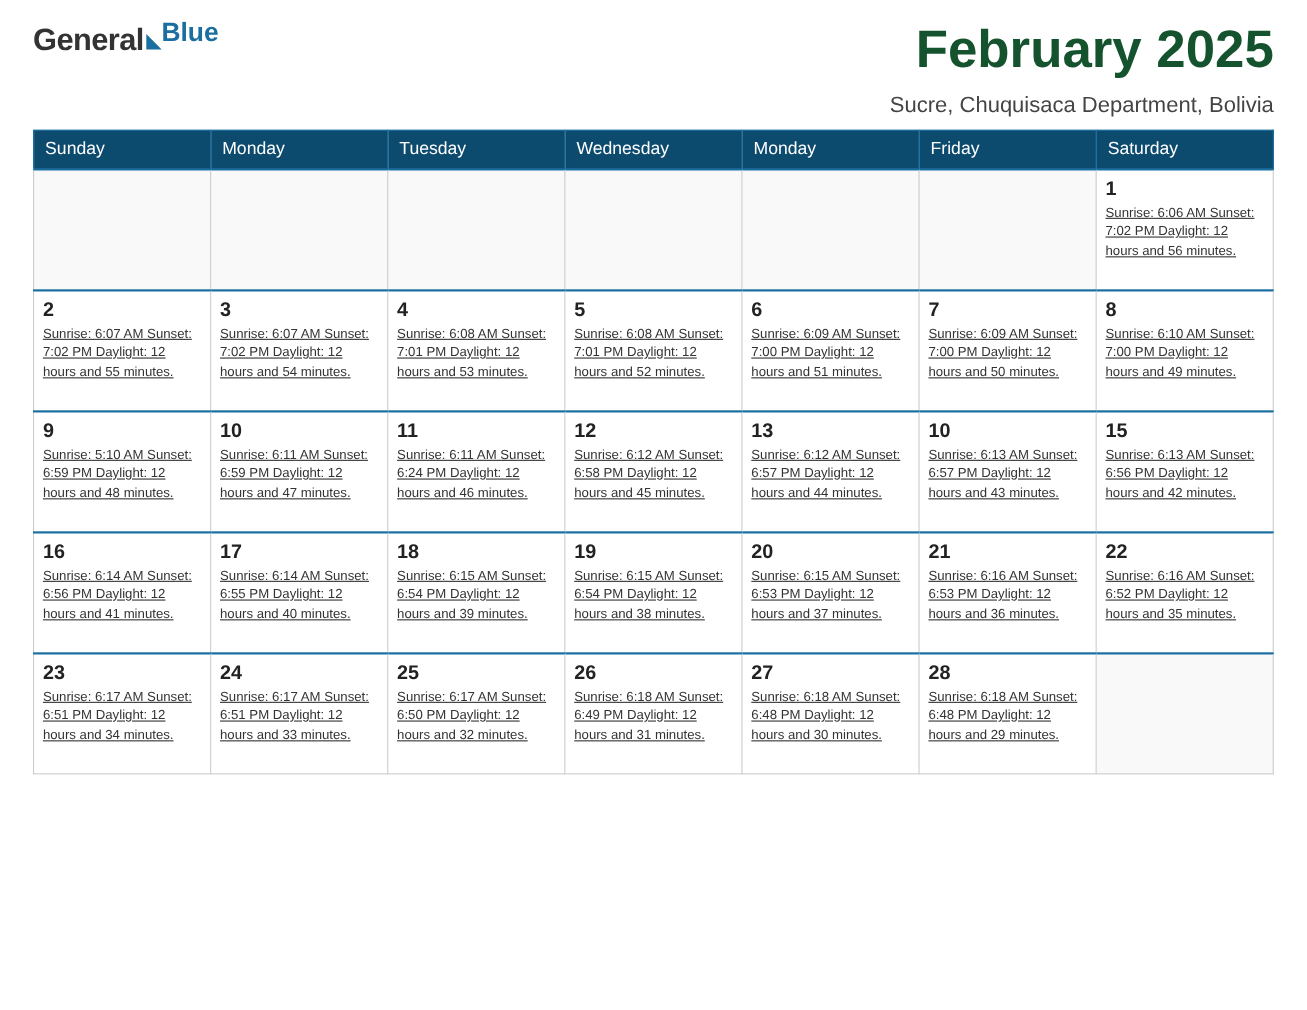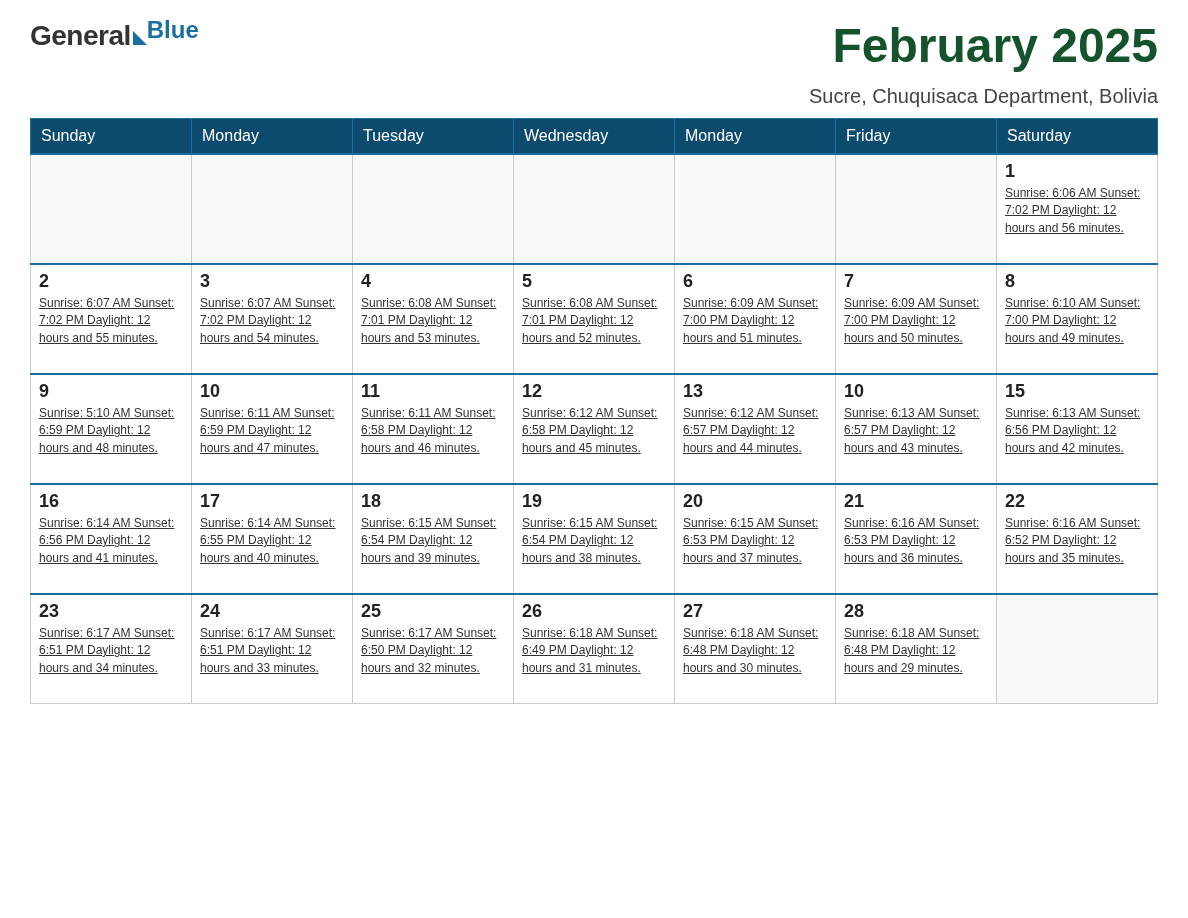--- a/index.html
+++ b/index.html
@@ -209,21 +209,21 @@
         <td>
           <div class="day-number">10</div>
           <div class="day-info">Sunrise: 6:11 AM
 Sunset: 6:59 PM
 Daylight: 12 hours
 and 47 minutes.</div>
         </td>
         <td>
           <div class="day-number">11</div>
           <div class="day-info">Sunrise: 6:11 AM
-Sunset: 6:58 PM
+Sunset: 6:24 PM
 Daylight: 12 hours
 and 46 minutes.</div>
         </td>
         <td>
           <div class="day-number">12</div>
           <div class="day-info">Sunrise: 6:12 AM
 Sunset: 6:58 PM
 Daylight: 12 hours
 and 45 minutes.</div>
         </td>

